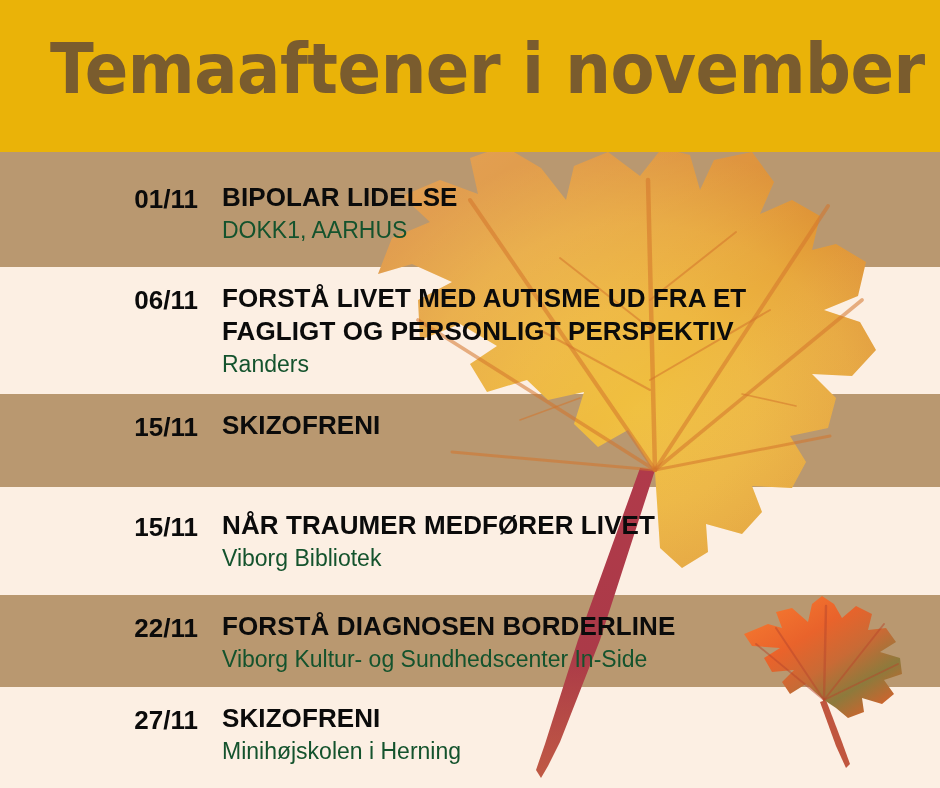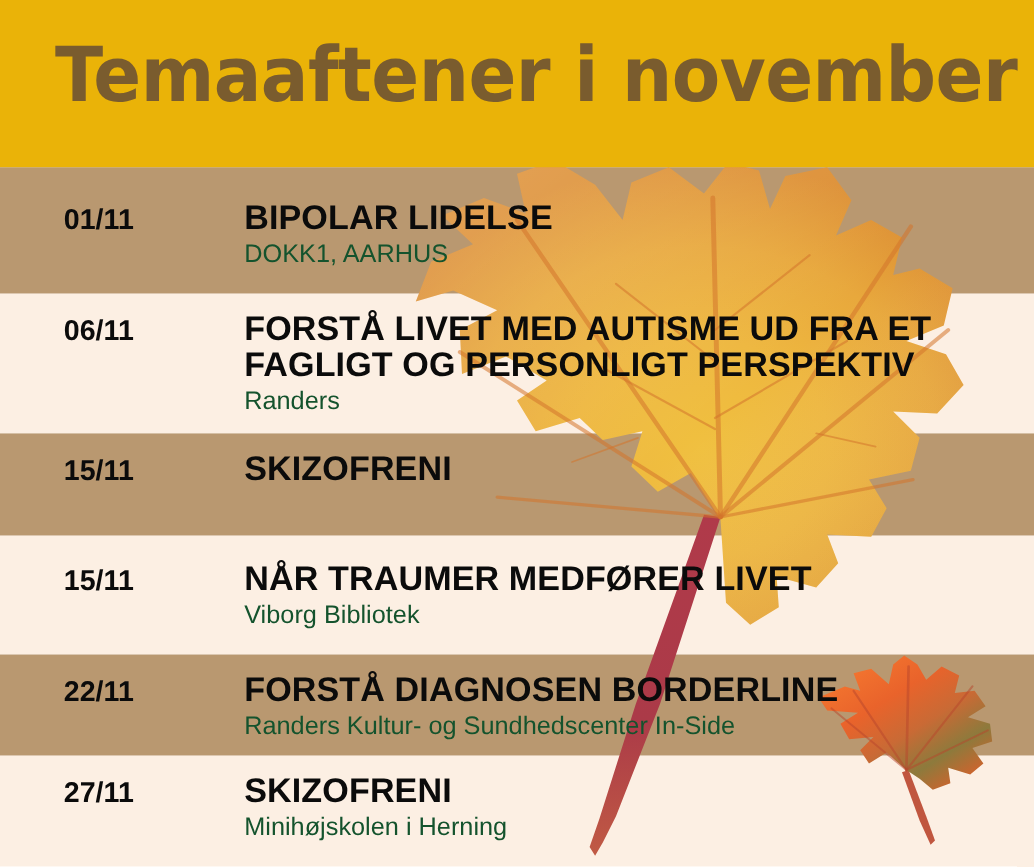--- a/index.html
+++ b/index.html
@@ -85,37 +85,37 @@
   .event-row {
     position: absolute;
     left: 0;
     width: 940px;
     display: block;
   }
   .event-date {
     position: absolute;
     left: 58px;
     width: 140px;
-    text-align: left;
+    text-align: right;
     font-family: "Liberation Sans", sans-serif;
     font-weight: 700;
     font-size: 26px;
     line-height: 30px;
     color: #0b0b0b;
     letter-spacing: 0px;
   }
   .event-texts {
     position: absolute;
     left: 222px;
     width: 700px;
   }
   .event-title {
     font-family: "Liberation Sans", sans-serif;
     font-weight: 700;
-    font-size: 31px;
+    font-size: 26px;
     line-height: 33px;
     letter-spacing: 0.1px;
     color: #0b0b0b;
     white-space: pre-line;
   }
   .event-venue {
     font-family: "Liberation Sans", sans-serif;
     font-weight: 400;
     font-size: 23px;
     line-height: 30px;
@@ -262,21 +262,21 @@
       <div class="event-texts" style="top:22px;">
         <div class="event-title">NÅR TRAUMER MEDFØRER LIVET</div>
         <div class="event-venue">Viborg Bibliotek</div>
       </div>
     </div>
 
     <div class="event-row" style="top:595px;height:92px;">
       <div class="event-date" style="top:18px;">22/11</div>
       <div class="event-texts" style="top:15px;">
         <div class="event-title">FORSTÅ DIAGNOSEN BORDERLINE</div>
-        <div class="event-venue">Randers Kultur- og Sundhedscenter In-Side</div>
+        <div class="event-venue">Viborg Kultur- og Sundhedscenter In-Side</div>
       </div>
     </div>
 
     <div class="event-row" style="top:687px;height:101px;">
       <div class="event-date" style="top:18px;">27/11</div>
       <div class="event-texts" style="top:15px;">
         <div class="event-title">SKIZOFRENI</div>
         <div class="event-venue">Minihøjskolen i Herning</div>
       </div>
     </div>

